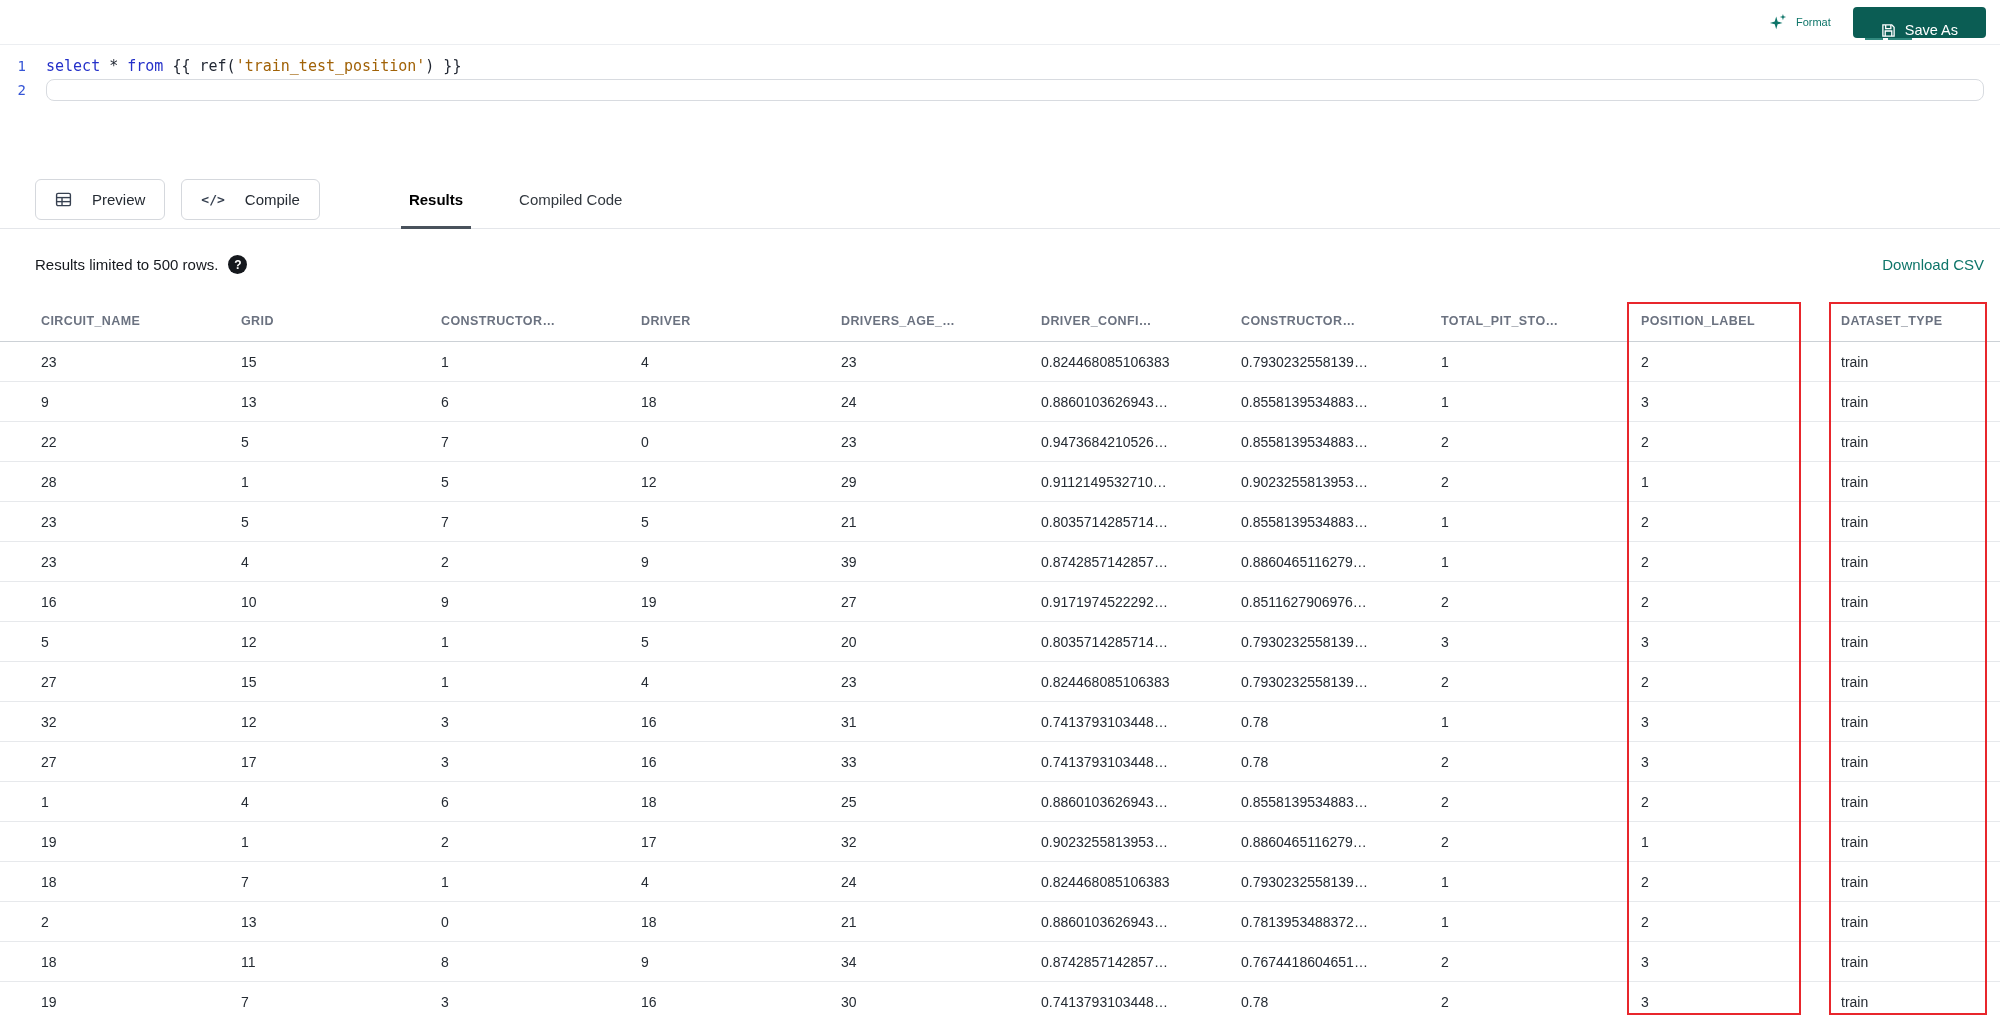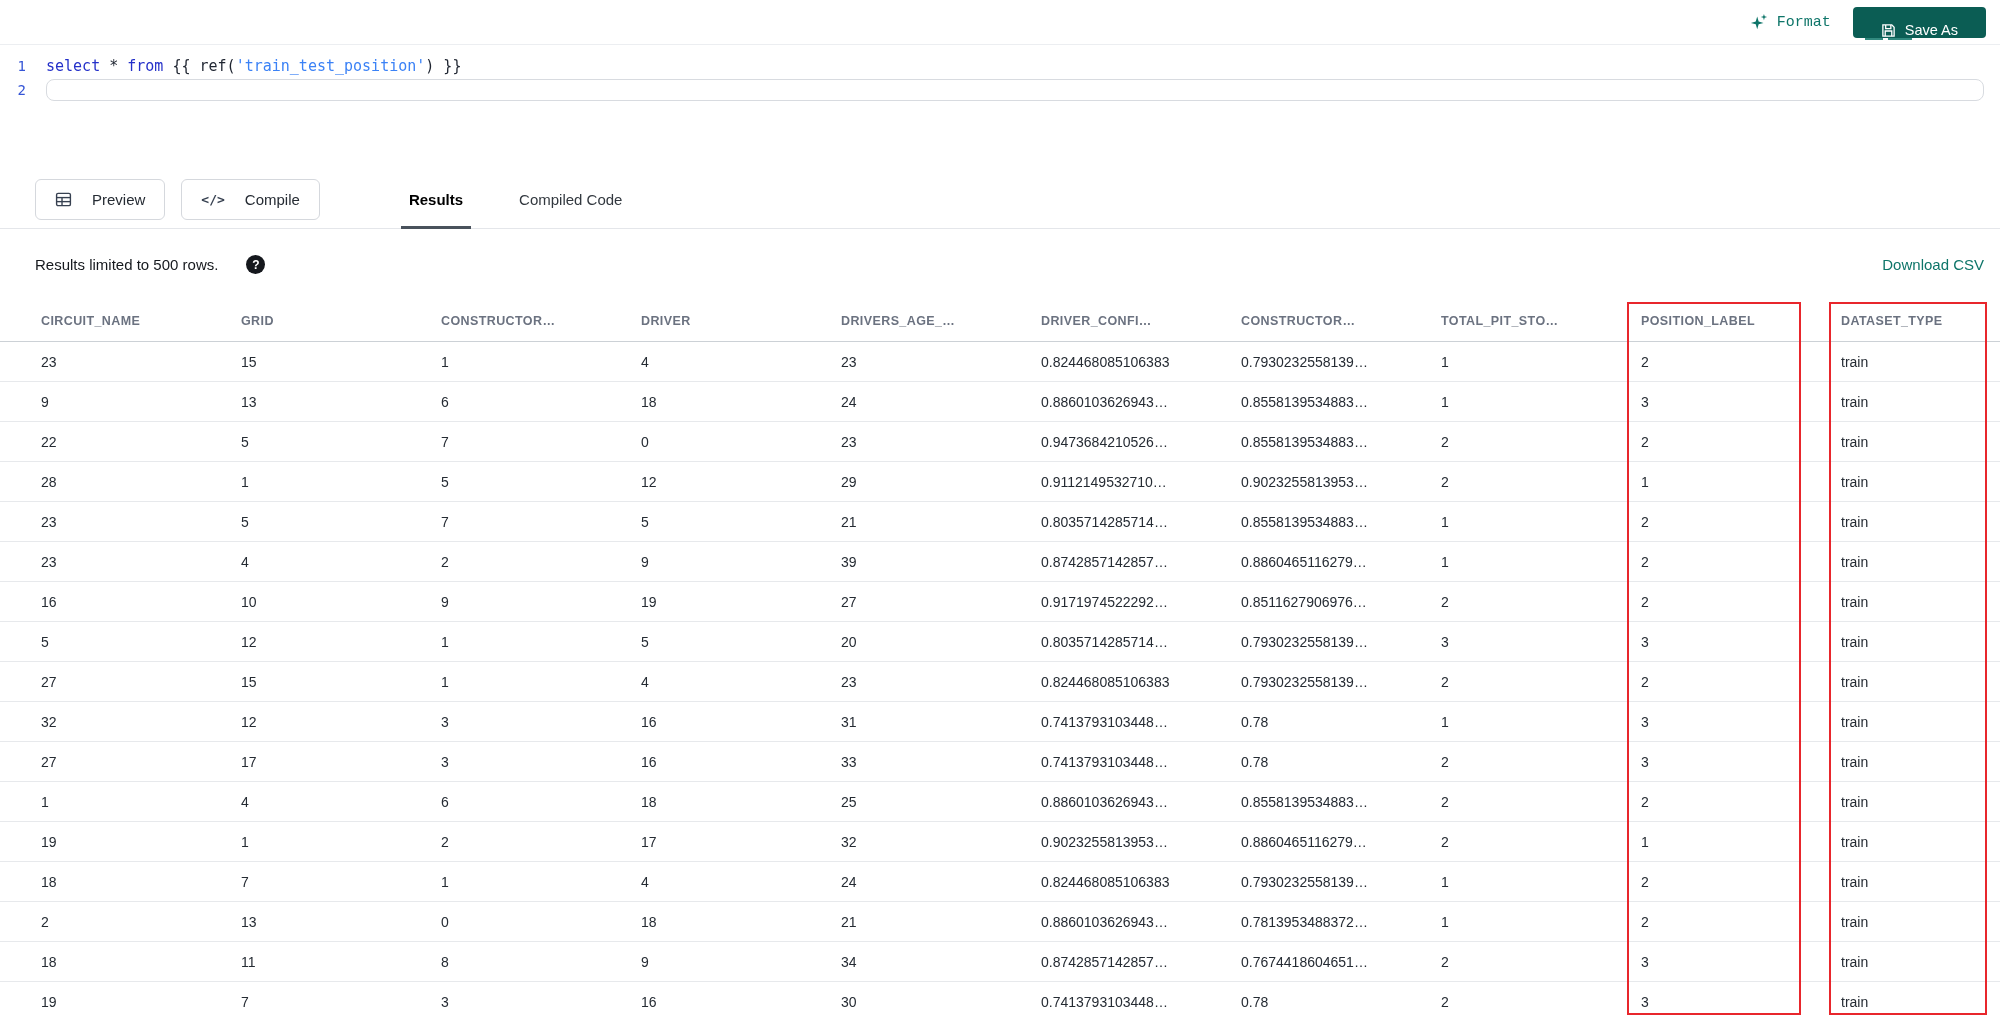--- a/index.html
+++ b/index.html
@@ -16,21 +16,21 @@
 
   
   .topbar{
     position:absolute;top:0;left:0;right:0;height:45px;
     border-bottom:1px solid #eceef1;background:#fff;
     display:flex;align-items:center;justify-content:flex-end;gap:22px;
     padding:0 14px 0 0;
   }
   .format-btn{
     display:flex;align-items:center;gap:9px;color:var(--accent-teal);
-    font-size:15px;cursor:pointer;font-family:Liberation Mono, monospace;
+    font-size:11px;cursor:pointer;
   }
   .saveas-btn{
     display:flex;align-items:flex-end;gap:9px;height:31px;padding:0 28px;
     background:var(--save-button);color:#fff;border-radius:4px;
     font-size:14.5px;cursor:pointer;
   }
   .artifact-lines{position:absolute;top:38px;right:88px;display:flex;gap:5px;}
   .artifact-lines i{display:block;height:2px;background:var(--accent-teal);opacity:.85;}
   .artifact-lines i:nth-child(1){width:18px;}
   .artifact-lines i:nth-child(2){width:24px;}
@@ -41,21 +41,21 @@
   .gutter{
     width:46px;flex:0 0 46px;text-align:right;padding-right:20px;
     font-family:"DejaVu Sans Mono",monospace;font-size:14px;color:#3555d6;
   }
   .code-content{
     flex:1;font-family:"DejaVu Sans Mono",monospace;font-size:15px;
     white-space:pre;color:#1e2430;margin-right:16px;
   }
   .code-content.active-line{height:22px;border:1px solid #d8dbe0;border-radius:8px;}
   .tok-kw{color:#2430c9;}
-  .tok-str{color:#3b82f6;}
+  .tok-str{color:#a16207;}
   .tok-plain{color:#1e2430;}
 
   
   .actionbar{
     position:absolute;top:170px;left:0;right:0;height:59px;
     border-bottom:1px solid #e4e6ea;background:#fff;
     display:flex;align-items:center;padding-left:35px;
   }
   .tool-btn{
     display:flex;align-items:center;gap:20px;height:41px;padding:0 19px;
@@ -72,21 +72,21 @@
   .tab.active::after{
     content:"";position:absolute;left:20px;right:20px;bottom:-1px;height:3px;background:#49525c;
   }
 
   
   .results-info{
     position:absolute;top:229px;left:0;right:0;height:71px;
     display:flex;align-items:center;justify-content:space-between;
     padding:0 16px 0 35px;background:#fff;
   }
-  .limit-wrap{display:flex;align-items:center;gap:28px;font-size:15px;color:#15181d;}
+  .limit-wrap{display:flex;align-items:center;gap:10px;font-size:15px;color:#15181d;}
   .help-icon{
     width:19px;height:19px;border-radius:50%;background:#15181d;color:#fff;
     display:flex;align-items:center;justify-content:center;
     font-size:12px;font-weight:bold;cursor:pointer;
   }
   .download-csv{color:var(--accent-teal);font-size:15px;cursor:pointer;}
 
   
   .table{position:absolute;top:300px;left:0;right:0;}
   .thead,.trow{

